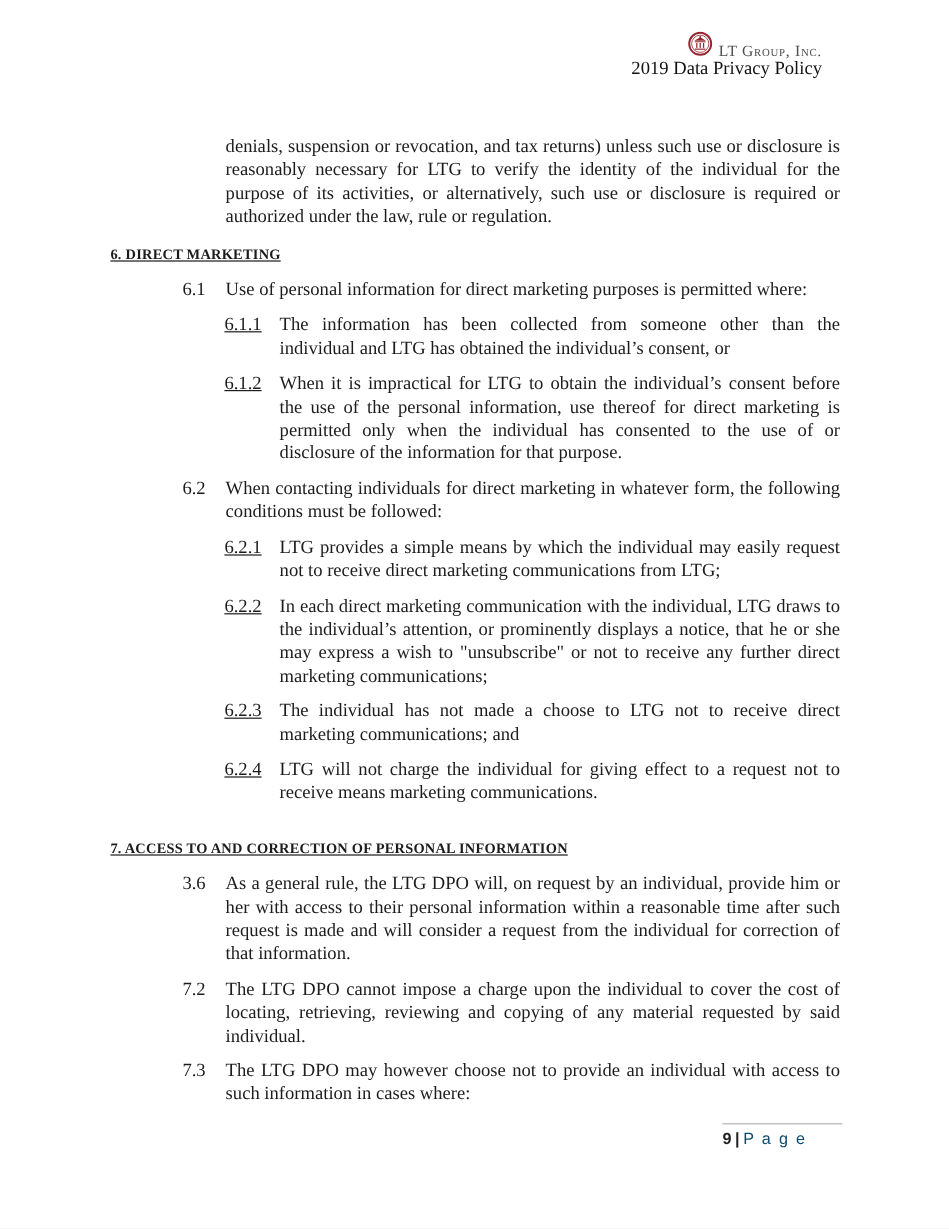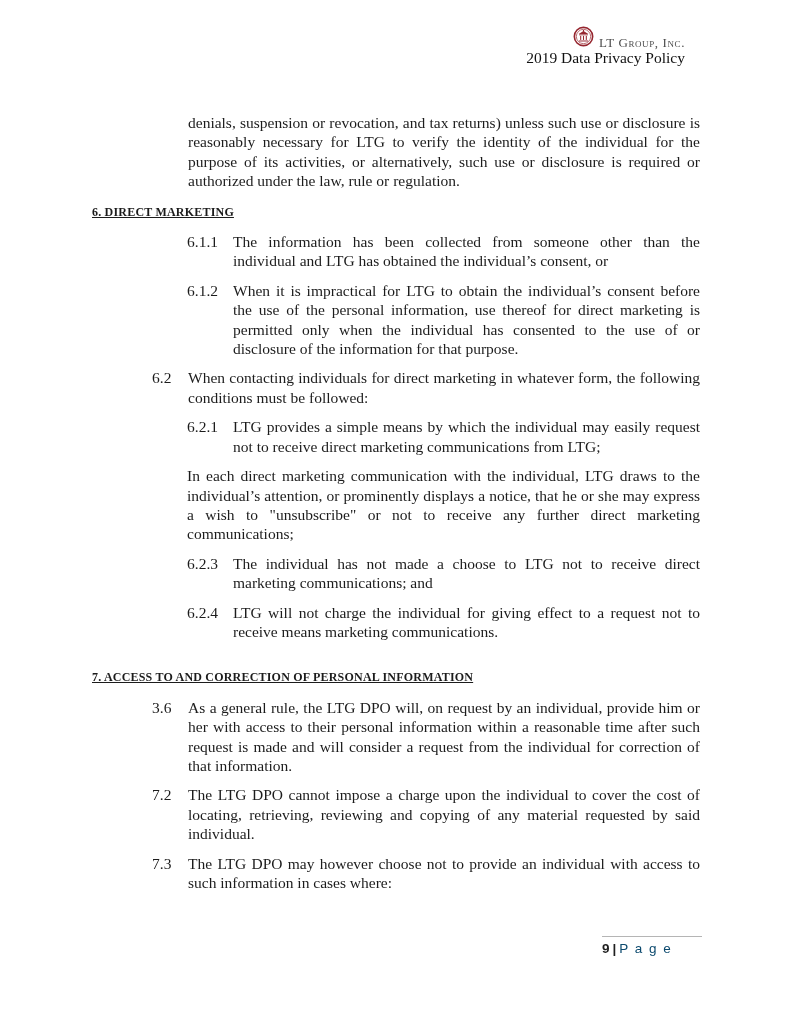--- a/index.html
+++ b/index.html
@@ -65,21 +65,21 @@
     margin: 0 0 10px 0;
     letter-spacing: 0.2px;
   }
   .sec-heading .hd { text-decoration: underline; }
   .sec-heading.mt-lg { margin-top: 27px; }
 
   .li1, .li2 { display: flex; margin-bottom: 10px; }
   .li1 { margin-left: 60px; }
   .li1 .num { width: 36px; flex: none; }
   .li2 { margin-left: 95px; }
-  .li2 .num { width: 46px; flex: none; }
+  .li2 .num { width: 46px; flex: none; text-decoration: underline; }
   .txt { flex: 1; text-align: justify; }
 
   
   .footer {
     position: absolute;
     top: 936px;
     left: 602px;
     width: 100px;
     border-top: 1.5px solid #b5b5b5;
     padding-top: 4px;
@@ -119,20 +119,24 @@
   </div>
 
   <div class="content">
 
     <p class="cont-para">denials, suspension or revocation, and tax returns) unless such use or disclosure is reasonably necessary for LTG to verify the identity of the individual for the purpose of its activities, or alternatively, such use or disclosure is required or authorized under the law, rule or regulation.</p>
 
     <div class="sec-heading">
       <span class="hd">6. DIRECT MARKETING</span>
     </div>
 
+    <div class="li1">
+      <span class="num">6.1</span>
+      <span class="txt">Use of personal information for direct marketing purposes is permitted where:</span>
+    </div>
 
     <div class="li2">
       <span class="num">6.1.1</span>
       <span class="txt">The information has been collected from someone other than the individual and LTG has obtained the individual’s consent, or</span>
     </div>
 
     <div class="li2">
       <span class="num">6.1.2</span>
       <span class="txt">When it is impractical for LTG to obtain the individual’s consent before the use of the personal information, use thereof for direct marketing is permitted only when the individual has consented to the use of or disclosure of the information for that purpose.</span>
     </div>
@@ -141,20 +145,21 @@
       <span class="num">6.2</span>
       <span class="txt">When contacting individuals for direct marketing in whatever form, the following conditions must be followed:</span>
     </div>
 
     <div class="li2">
       <span class="num">6.2.1</span>
       <span class="txt">LTG provides a simple means by which the individual may easily request not to receive direct marketing communications from LTG;</span>
     </div>
 
     <div class="li2">
+      <span class="num">6.2.2</span>
       <span class="txt">In each direct marketing communication with the individual, LTG draws to the individual’s attention, or prominently displays a notice, that he or she may express a wish to "unsubscribe" or not to receive any further direct marketing communications;</span>
     </div>
 
     <div class="li2">
       <span class="num">6.2.3</span>
       <span class="txt">The individual has not made a choose to LTG not to receive direct marketing communications; and</span>
     </div>
 
     <div class="li2">
       <span class="num">6.2.4</span>

